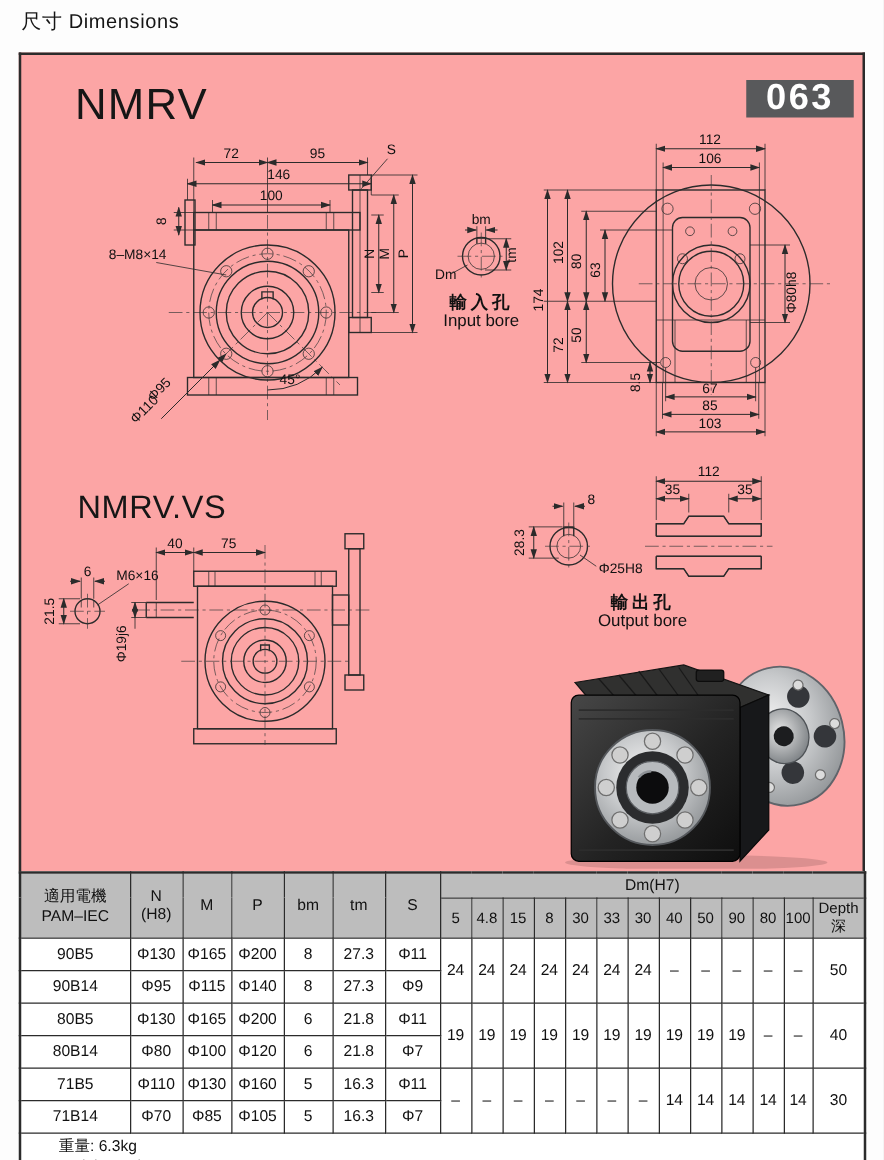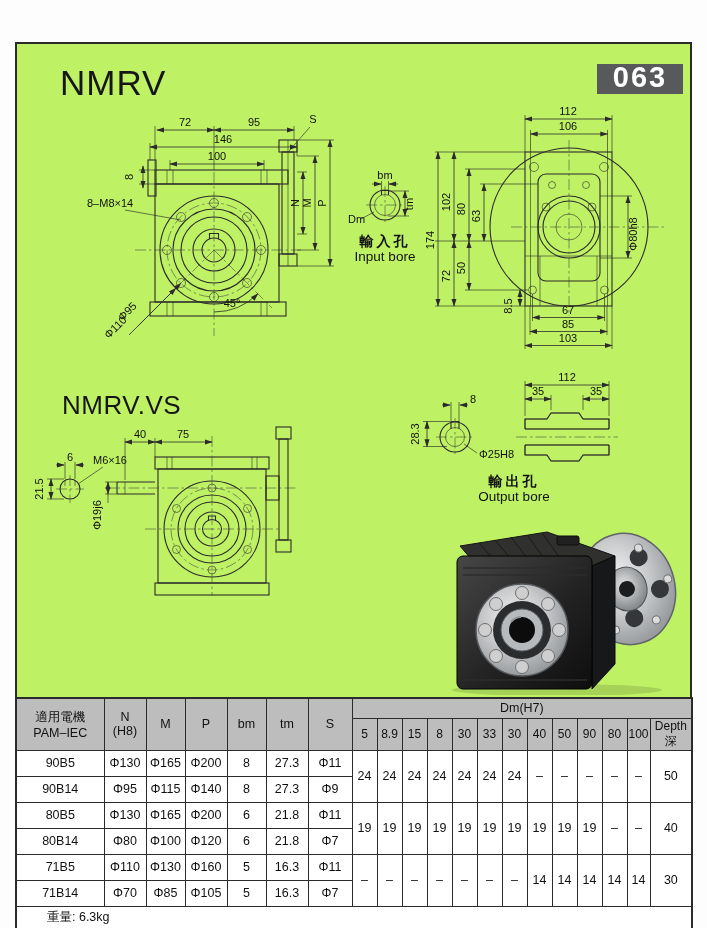--- a/index.html
+++ b/index.html
@@ -1,20 +1,20 @@
 <!DOCTYPE html>
 <html><head>
 <meta charset="utf-8">
 <style>
   html,body{margin:0;padding:0;background:#e9e9e9;}
   .sheet{position:relative;width:707px;height:928px;background:#fdfdfd;overflow:hidden;
          font-family:"Liberation Sans",sans-serif;color:#111;}
   .page-header{position:absolute;left:17px;top:7px;font-size:16px;letter-spacing:.5px;color:#151515;}
   .frame{position:absolute;left:15px;top:42px;width:677px;height:655px;
-         border:2px solid #2b2b2b;border-bottom:none;box-sizing:border-box;background:#bef264;}
+         border:2px solid #2b2b2b;border-bottom:none;box-sizing:border-box;background:#fca5a5;}
   .frame svg{display:block;}
 
   
   .ln{fill:none;stroke:#2b2b2b;stroke-width:1.1;}
   .tn{fill:none;stroke:#2b2b2b;stroke-width:.6;}
   .cl{fill:none;stroke:#3a3a3a;stroke-width:.55;stroke-dasharray:11 3 2.5 3;}
   .ext{fill:none;stroke:#2b2b2b;stroke-width:.65;}
   .dln{fill:none;stroke:#2b2b2b;stroke-width:.8;}
   text.d{font-family:"Liberation Sans",sans-serif;font-size:11px;fill:#111;text-anchor:middle;}
   text.ds{text-anchor:start;}
@@ -32,20 +32,21 @@
   .dim-table .sub th{font-size:12px;}
   .dim-table td{font-size:12.5px;}
   .dm-cell{font-size:12px;}
   .foot-cell{text-align:left !important;padding:2px 0 2px 30px !important;font-size:11px;line-height:1.3;}
 </style>
 </head>
 <body>
 
 <div class="sheet">
 
+  <div class="page-header">尺寸 Dimensions</div>
 
   <div class="frame">
     <svg width="673" height="651" viewBox="0 0 673 651">
       <defs>
         <marker id="ar" viewBox="0 0 10 10" refX="9" refY="5" markerWidth="8" markerHeight="8" markerUnits="userSpaceOnUse" orient="auto-start-reverse">
           <path d="M0,1.8 L10,5 L0,8.2 Z" fill="#2b2b2b"></path>
         </marker>
         <pattern id="hat" width="6" height="6" patternUnits="userSpaceOnUse" patternTransform="rotate(45)">
           <line x1="0" y1="0" x2="0" y2="6" stroke="#555" stroke-width="0.7"></line>
         </pattern>
@@ -445,21 +446,21 @@
         </th>
         <th rowspan="2">M</th>
         <th rowspan="2">P</th>
         <th rowspan="2">bm</th>
         <th rowspan="2">tm</th>
         <th rowspan="2">S</th>
         <th colspan="13">Dm(H7)</th>
       </tr>
       <tr class="sub" style="height:23px">
         <th>5</th>
-        <th>8.9</th>
+        <th>4.8</th>
         <th>15</th>
         <th>8</th>
         <th>30</th>
         <th>33</th>
         <th>30</th>
         <th>40</th>
         <th>50</th>
         <th>90</th>
         <th>80</th>
         <th>100</th>

